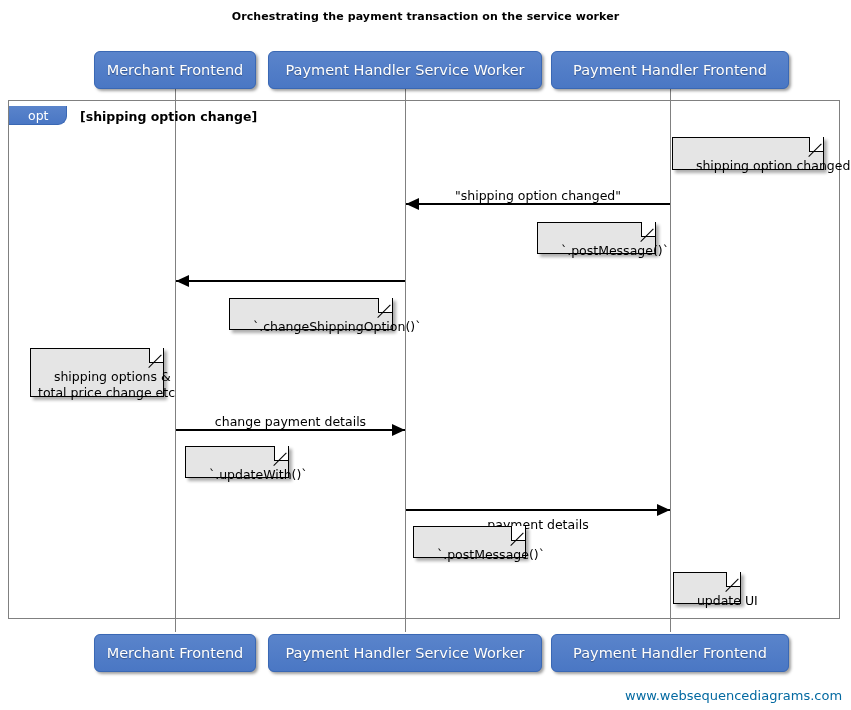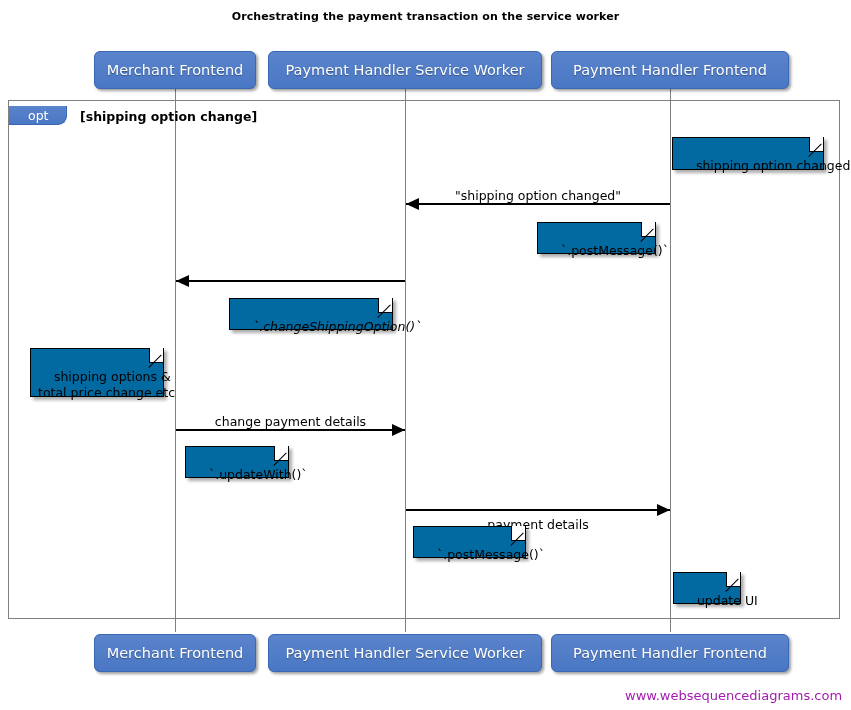--- a/index.html
+++ b/index.html
@@ -116,21 +116,21 @@
     font-family: "DejaVu Sans", sans-serif;
     font-size: 12.5px;
     color: #000000;
     white-space: nowrap;
     text-align: center;
   }
 
   
   .note {
     position: absolute;
-    background: #0369a1;
+    background: #e5e5e5;
     border: 1px solid #000000;
     box-sizing: border-box;
     font-family: "DejaVu Sans", sans-serif;
     font-size: 12.5px;
     color: #000000;
     padding: 4px 8px 4px 7px;
     line-height: 16px;
     white-space: pre;
     box-shadow: 3px 3px 3px rgba(0,0,0,0.32);
   }
@@ -164,21 +164,21 @@
     border-bottom: 1px solid #000000;
     transform: rotate(-45deg);
     transform-origin: bottom left;
   }
 
   
   .footer-url {
     position: absolute;
     font-family: "DejaVu Sans", sans-serif;
     font-size: 13px;
-    color: #a21caf;
+    color: #0369a1;
     white-space: nowrap;
   }
 </style>
 </head>
 <body>
 
 <div id="canvas">
 
   <div class="diagram-title">Orchestrating the payment transaction on the service worker</div>
 
@@ -208,21 +208,21 @@
   <div class="arrow-head left" style="left:406px; top:198px;"></div>
 
   <div class="note" style="left:537px; top:222px; width:119px; height:32px;">
     <span>`.postMessage()`</span>
     <span class="fold"></span>
   </div>
 
   <div class="msg-line" style="left:176px; top:280px; width:229px;"></div>
   <div class="arrow-head left" style="left:176px; top:275px;"></div>
 
-  <div class="note" style="left:229px; top:298px; width:164px; height:32px;font-style:italic;">
+  <div class="note" style="left:229px; top:298px; width:164px; height:32px;">
     <span>`.changeShippingOption()`</span>
     <span class="fold"></span>
   </div>
 
   <div class="note" style="left:30px; top:348px; width:134px; height:49px;">
     <span>shipping options &amp;
 total price change etc</span>
     <span class="fold"></span>
   </div>
 

